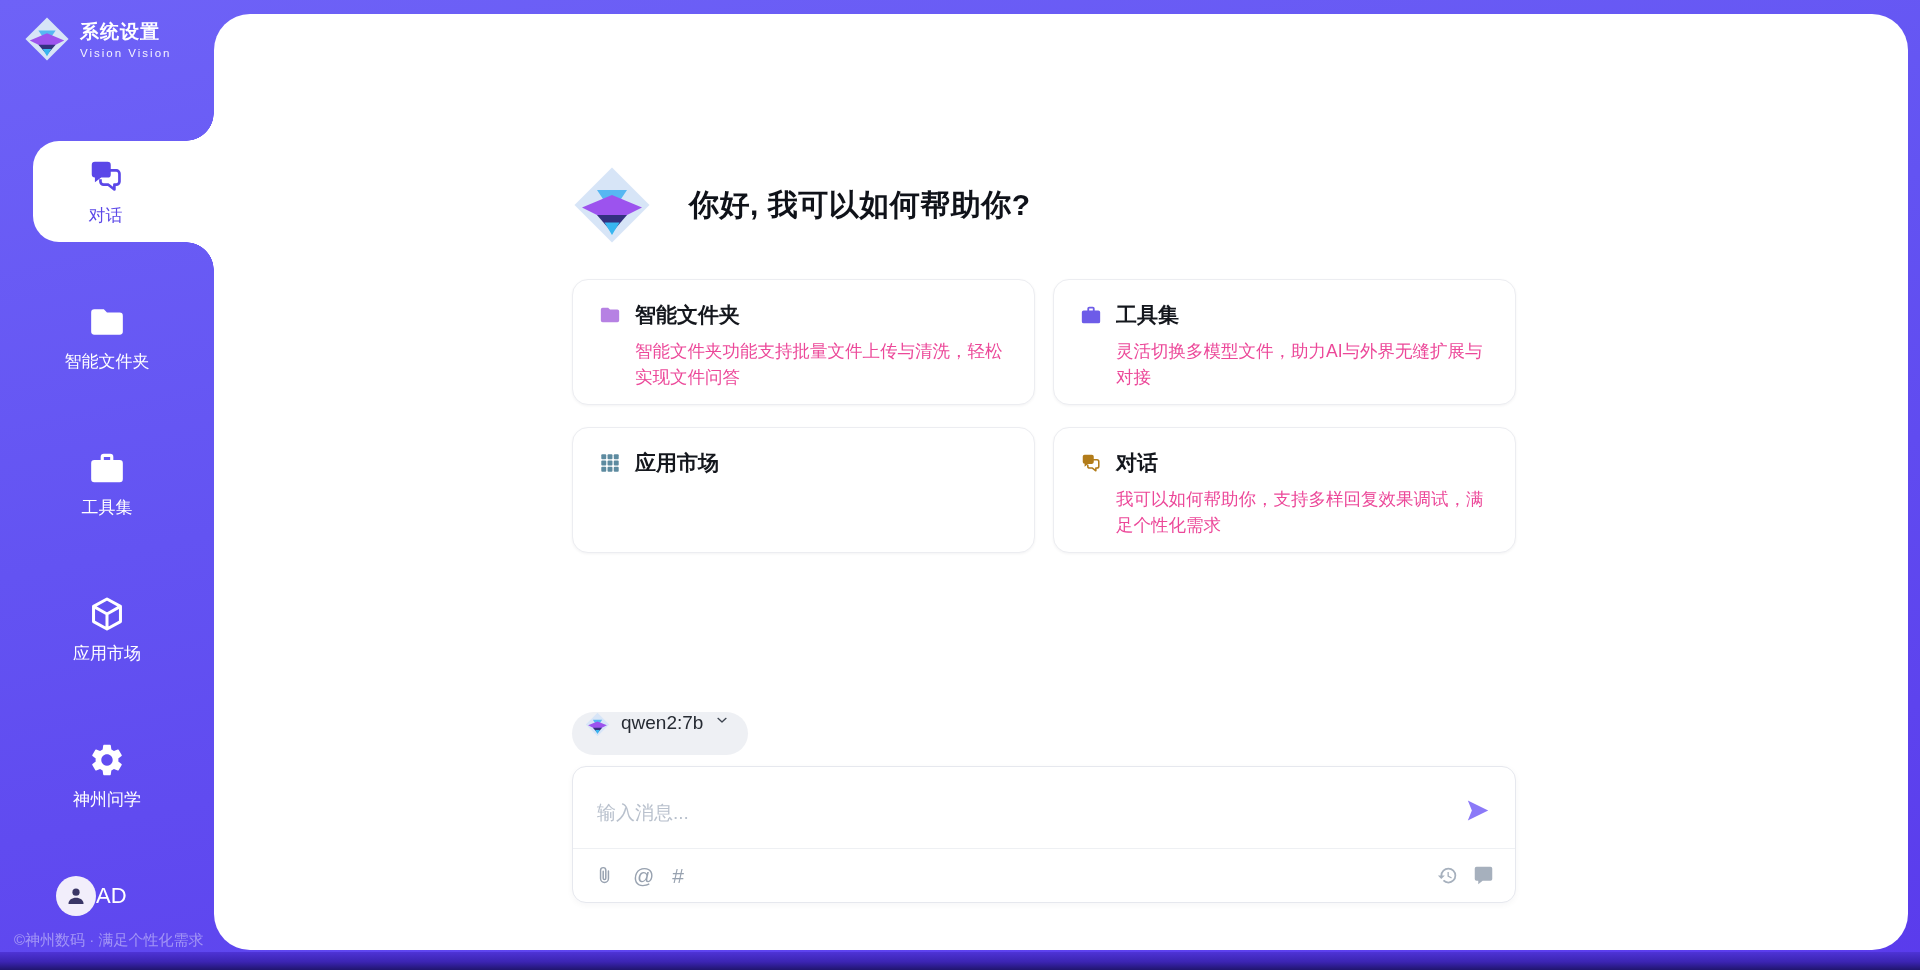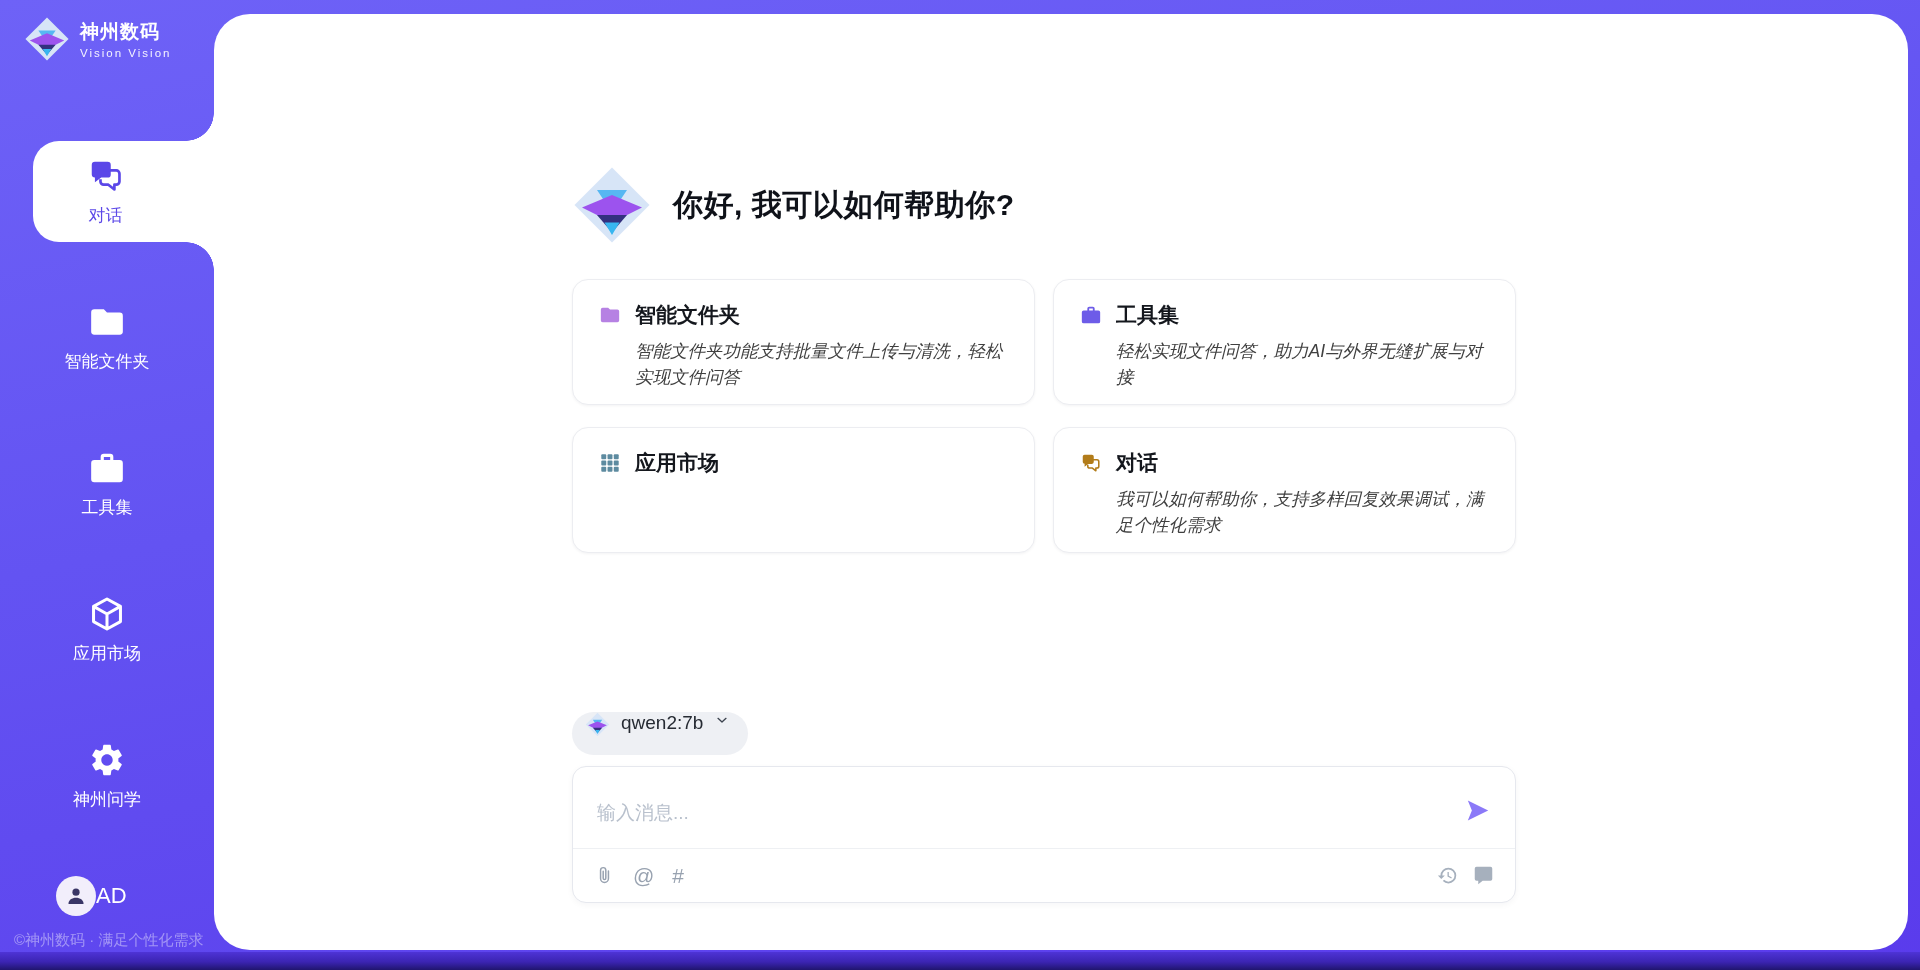--- a/index.html
+++ b/index.html
@@ -36,31 +36,31 @@
   .avatar svg { width:24px; height:24px; color:#3a3666; }
   .user-name { color:#fff; font-size:22px; font-weight:500; }
   .side-footer { position:absolute; left:14px; bottom:20px; width:200px;
     color:rgba(255,255,255,.42); font-size:15px; white-space:nowrap; }
 
   
   .panel { position:absolute; left:214px; top:14px; right:12px; bottom:20px;
     background:#fff; border-radius:36px; z-index:1; }
   .content { margin-left:358px; width:944px; padding-top:151px; }
 
-  .greeting { display:flex; align-items:center; gap:21px; }
+  .greeting { display:flex; align-items:center; gap:37px; }
   .greeting svg { width:80px; height:80px; }
   .greeting h1 { font-size:30px; font-weight:700; color:#0f1219; letter-spacing:.5px; }
 
   .cards { margin-top:34px; display:grid; grid-template-columns:1fr 1fr; gap:22px 18px; }
   .card { background:#fff; border:1px solid #ecedf1; border-radius:16px;
     padding:21px 26px 22px; height:126px; box-shadow:0 1px 3px rgba(20,24,40,.05); cursor:pointer; }
   .card-head { display:flex; align-items:center; gap:14px; }
   .card-head svg { width:22px; height:22px; }
   .card-title { font-size:21px; font-weight:700; color:#14171d; }
-  .card-desc { margin-top:9px; margin-left:36px; font-size:17.5px; color:#404040; line-height:1.5;font-style:italic; }
+  .card-desc { margin-top:9px; margin-left:36px; font-size:17.5px; color:#ec4899; line-height:1.5; }
   .i-folder  { color:#b681e3; }
   .i-brief   { color:#6d5ce8; }
   .i-grid    { color:#5d8ba0; }
   .i-chat2   { color:#b27c1a; }
 
   .model-pill { margin-top:159px; display:inline-flex; align-items:flex-start; gap:11px;
     height:43px; padding:0 18px 0 13px; background:#eef0f4; border-radius:22px; cursor:pointer; }
   .model-pill .logo { width:25px; height:25px; }
   .model-name { font-size:19px; color:#262b33; }
   .model-pill .chev { width:16px; height:16px; color:#3c434e; }
@@ -148,21 +148,21 @@
 
   <div class="bottom-strip"></div>
 
   <aside class="sidebar">
 
     <div class="brand">
       <svg viewBox="0 0 64 64">
           <use href="#logo-diamond"></use>
         </svg>
       <div>
-        <div class="brand-name">神州数码</div>
+        <div class="brand-name">系统设置</div>
         <div class="brand-sub">Vision Vision</div>
       </div>
     </div>
 
     <nav class="nav">
       <div class="nav-item active">
         <svg viewBox="0 0 24 24">
             <use href="#ic-chat"></use>
           </svg>
         <span>对话</span>
@@ -225,21 +225,21 @@
           </div>
           <div class="card-desc">智能文件夹功能支持批量文件上传与清洗，轻松实现文件问答</div>
         </div>
         <div class="card">
           <div class="card-head">
             <svg class="i-brief" viewBox="0 0 24 24">
                 <use href="#ic-brief"></use>
               </svg>
             <span class="card-title">工具集</span>
           </div>
-          <div class="card-desc">轻松实现文件问答，助力AI与外界无缝扩展与对接</div>
+          <div class="card-desc">灵活切换多模型文件，助力AI与外界无缝扩展与对接</div>
         </div>
         <div class="card">
           <div class="card-head">
             <svg class="i-grid" viewBox="0 0 24 24">
                 <use href="#ic-grid"></use>
               </svg>
             <span class="card-title">应用市场</span>
           </div>
         </div>
         <div class="card">

